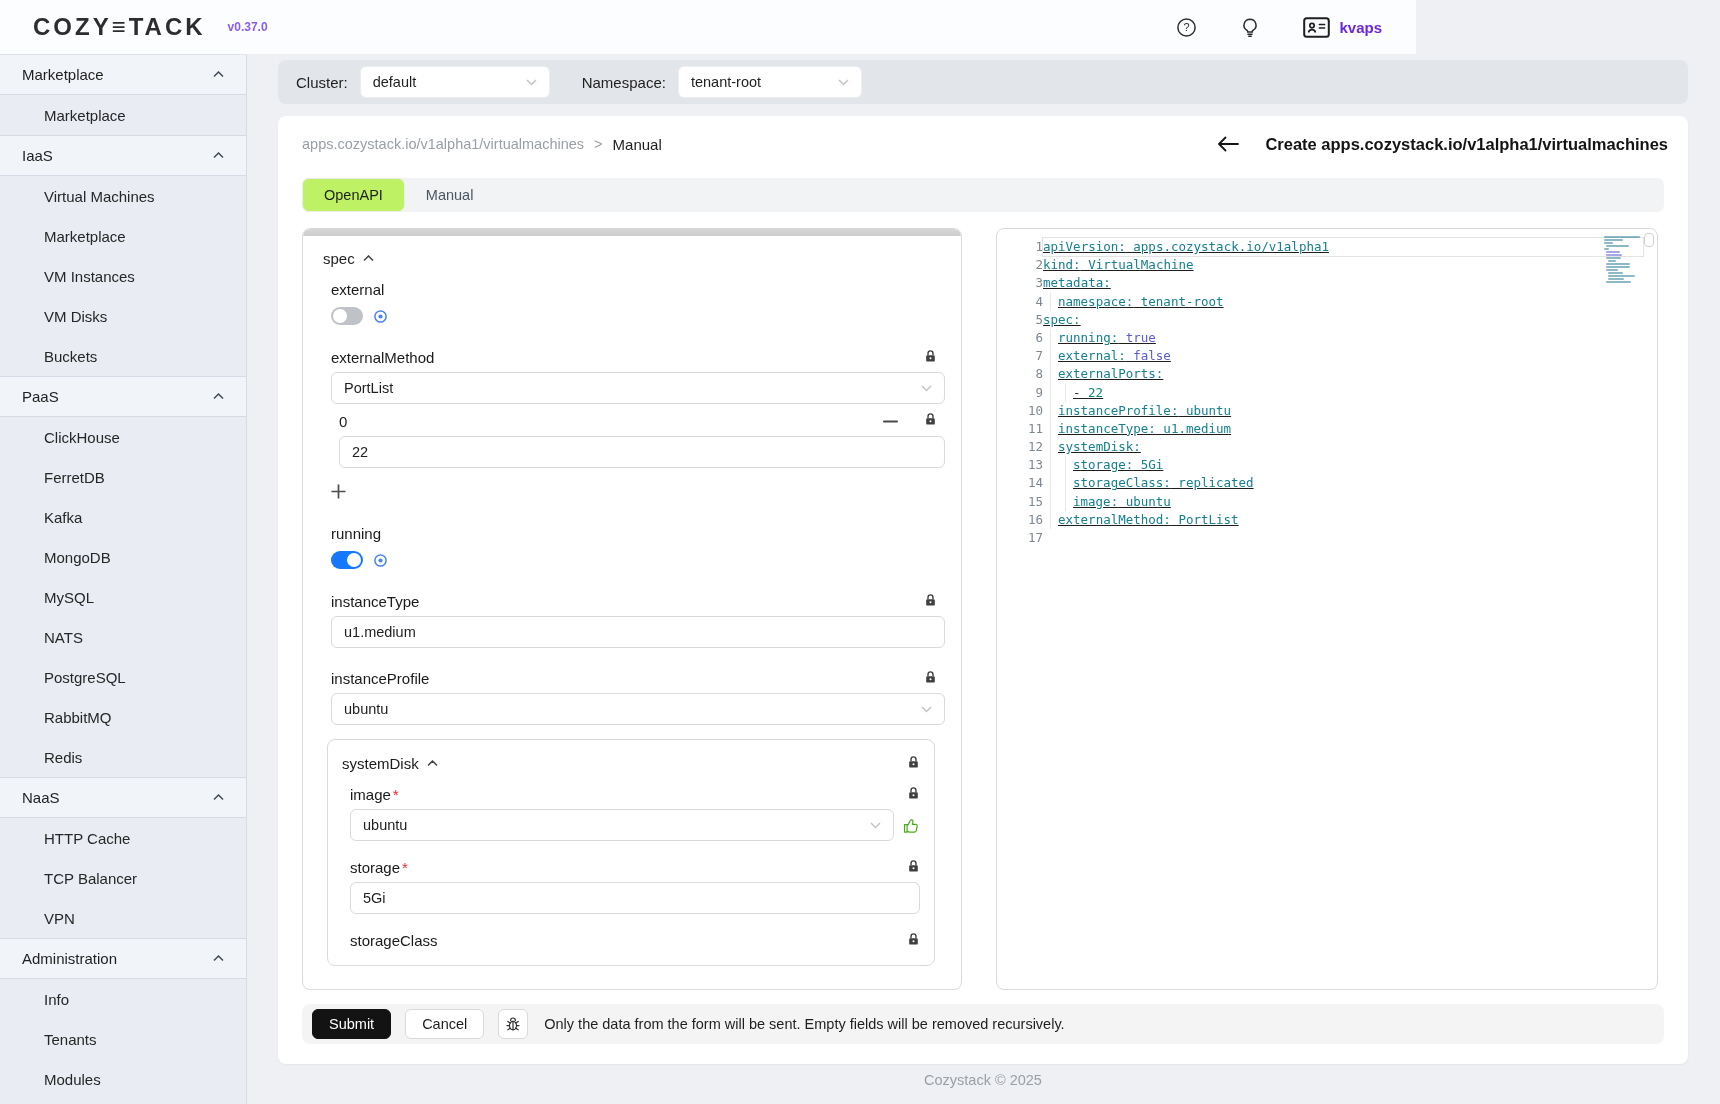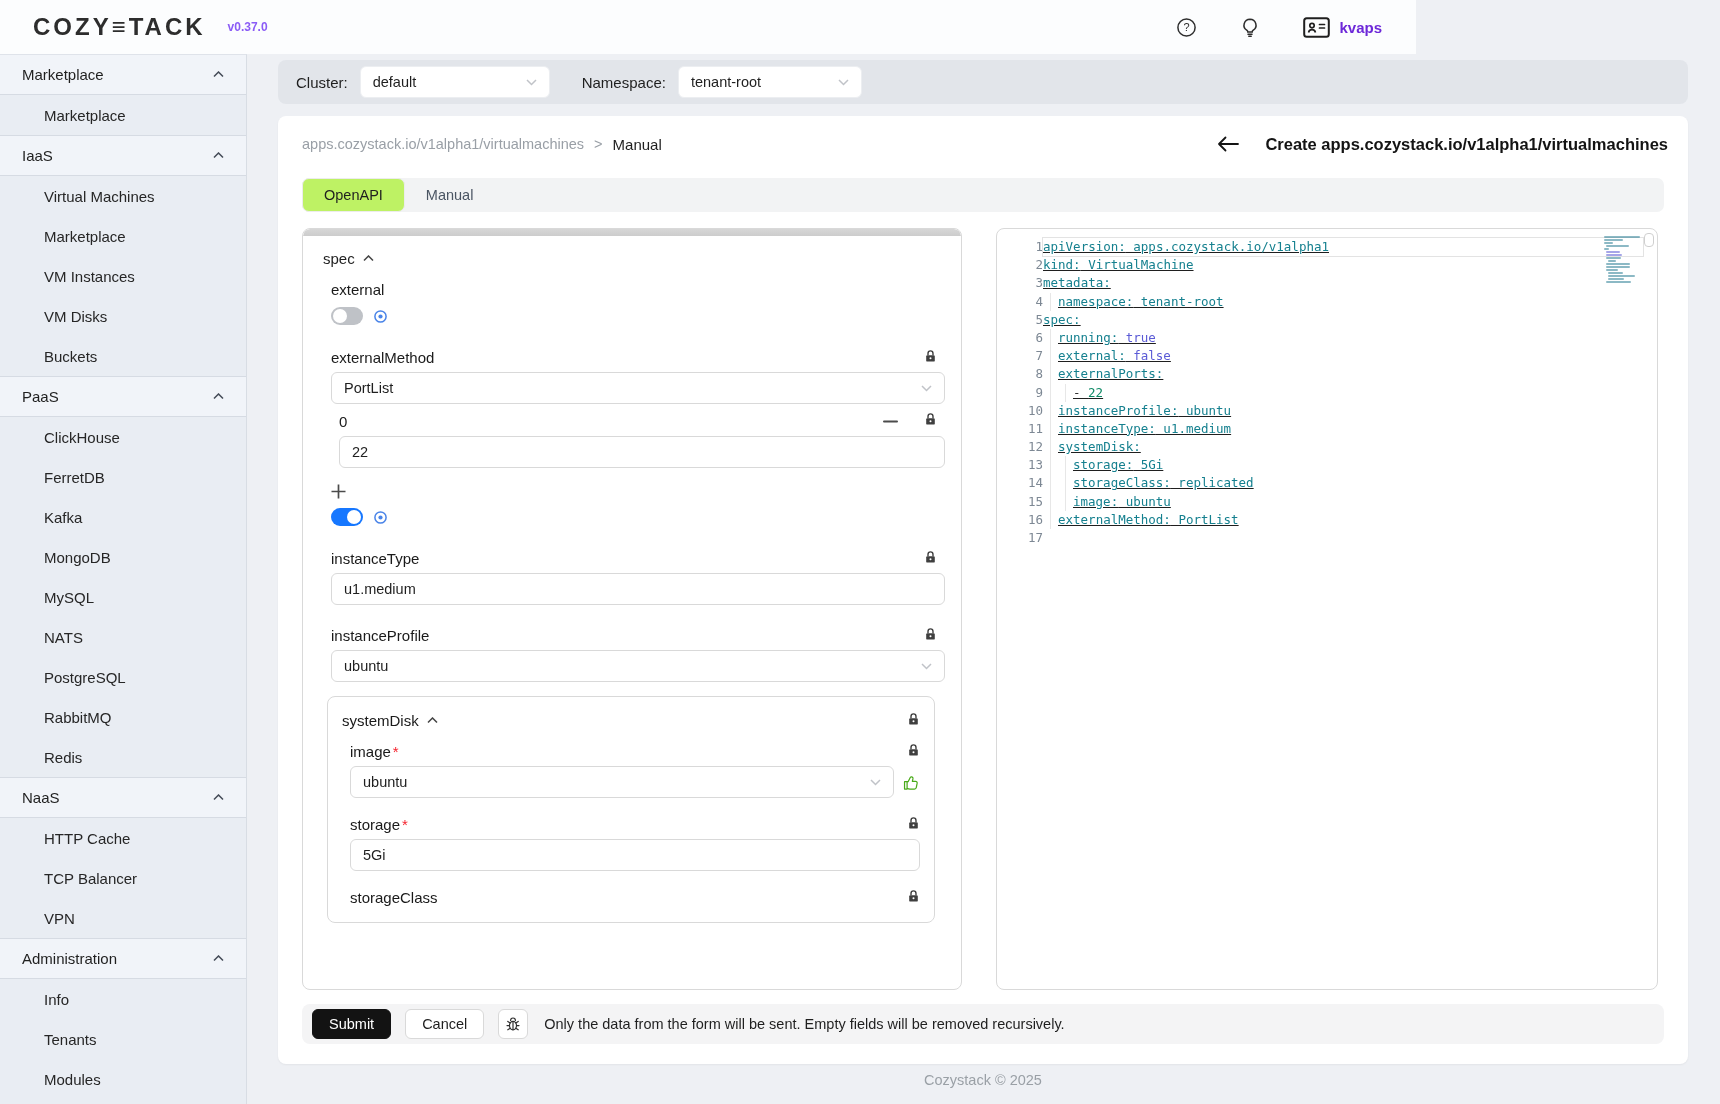--- a/index.html
+++ b/index.html
@@ -294,20 +294,21 @@
       </div>
       <div class="indented" style="margin-left:16px; width:606px;">
         <input class="fld" value="22" style="">
       </div>
       <div class="plusrow">
         <svg width="15" height="15" viewBox="0 0 15 15">
             <path d="M7.5 0.5v14M0.5 7.5h14" stroke="#4b4b4b" stroke-width="1.7"></path>
           </svg>
       </div>
 
+      <div class="flabel mt26 indented">running</div>
       <div class="switchrow indented">
         <span class="switch on">
             <span class="knob"></span>
           </span>
         <svg width="15" height="15" viewBox="0 0 15 15">
             <circle cx="7.5" cy="7.5" r="5.6" fill="none" stroke="#4a84e8" stroke-width="1.5"></circle>
             <circle cx="7.5" cy="7.5" r="2.1" fill="#4a84e8"></circle>
           </svg>
       </div>
 

